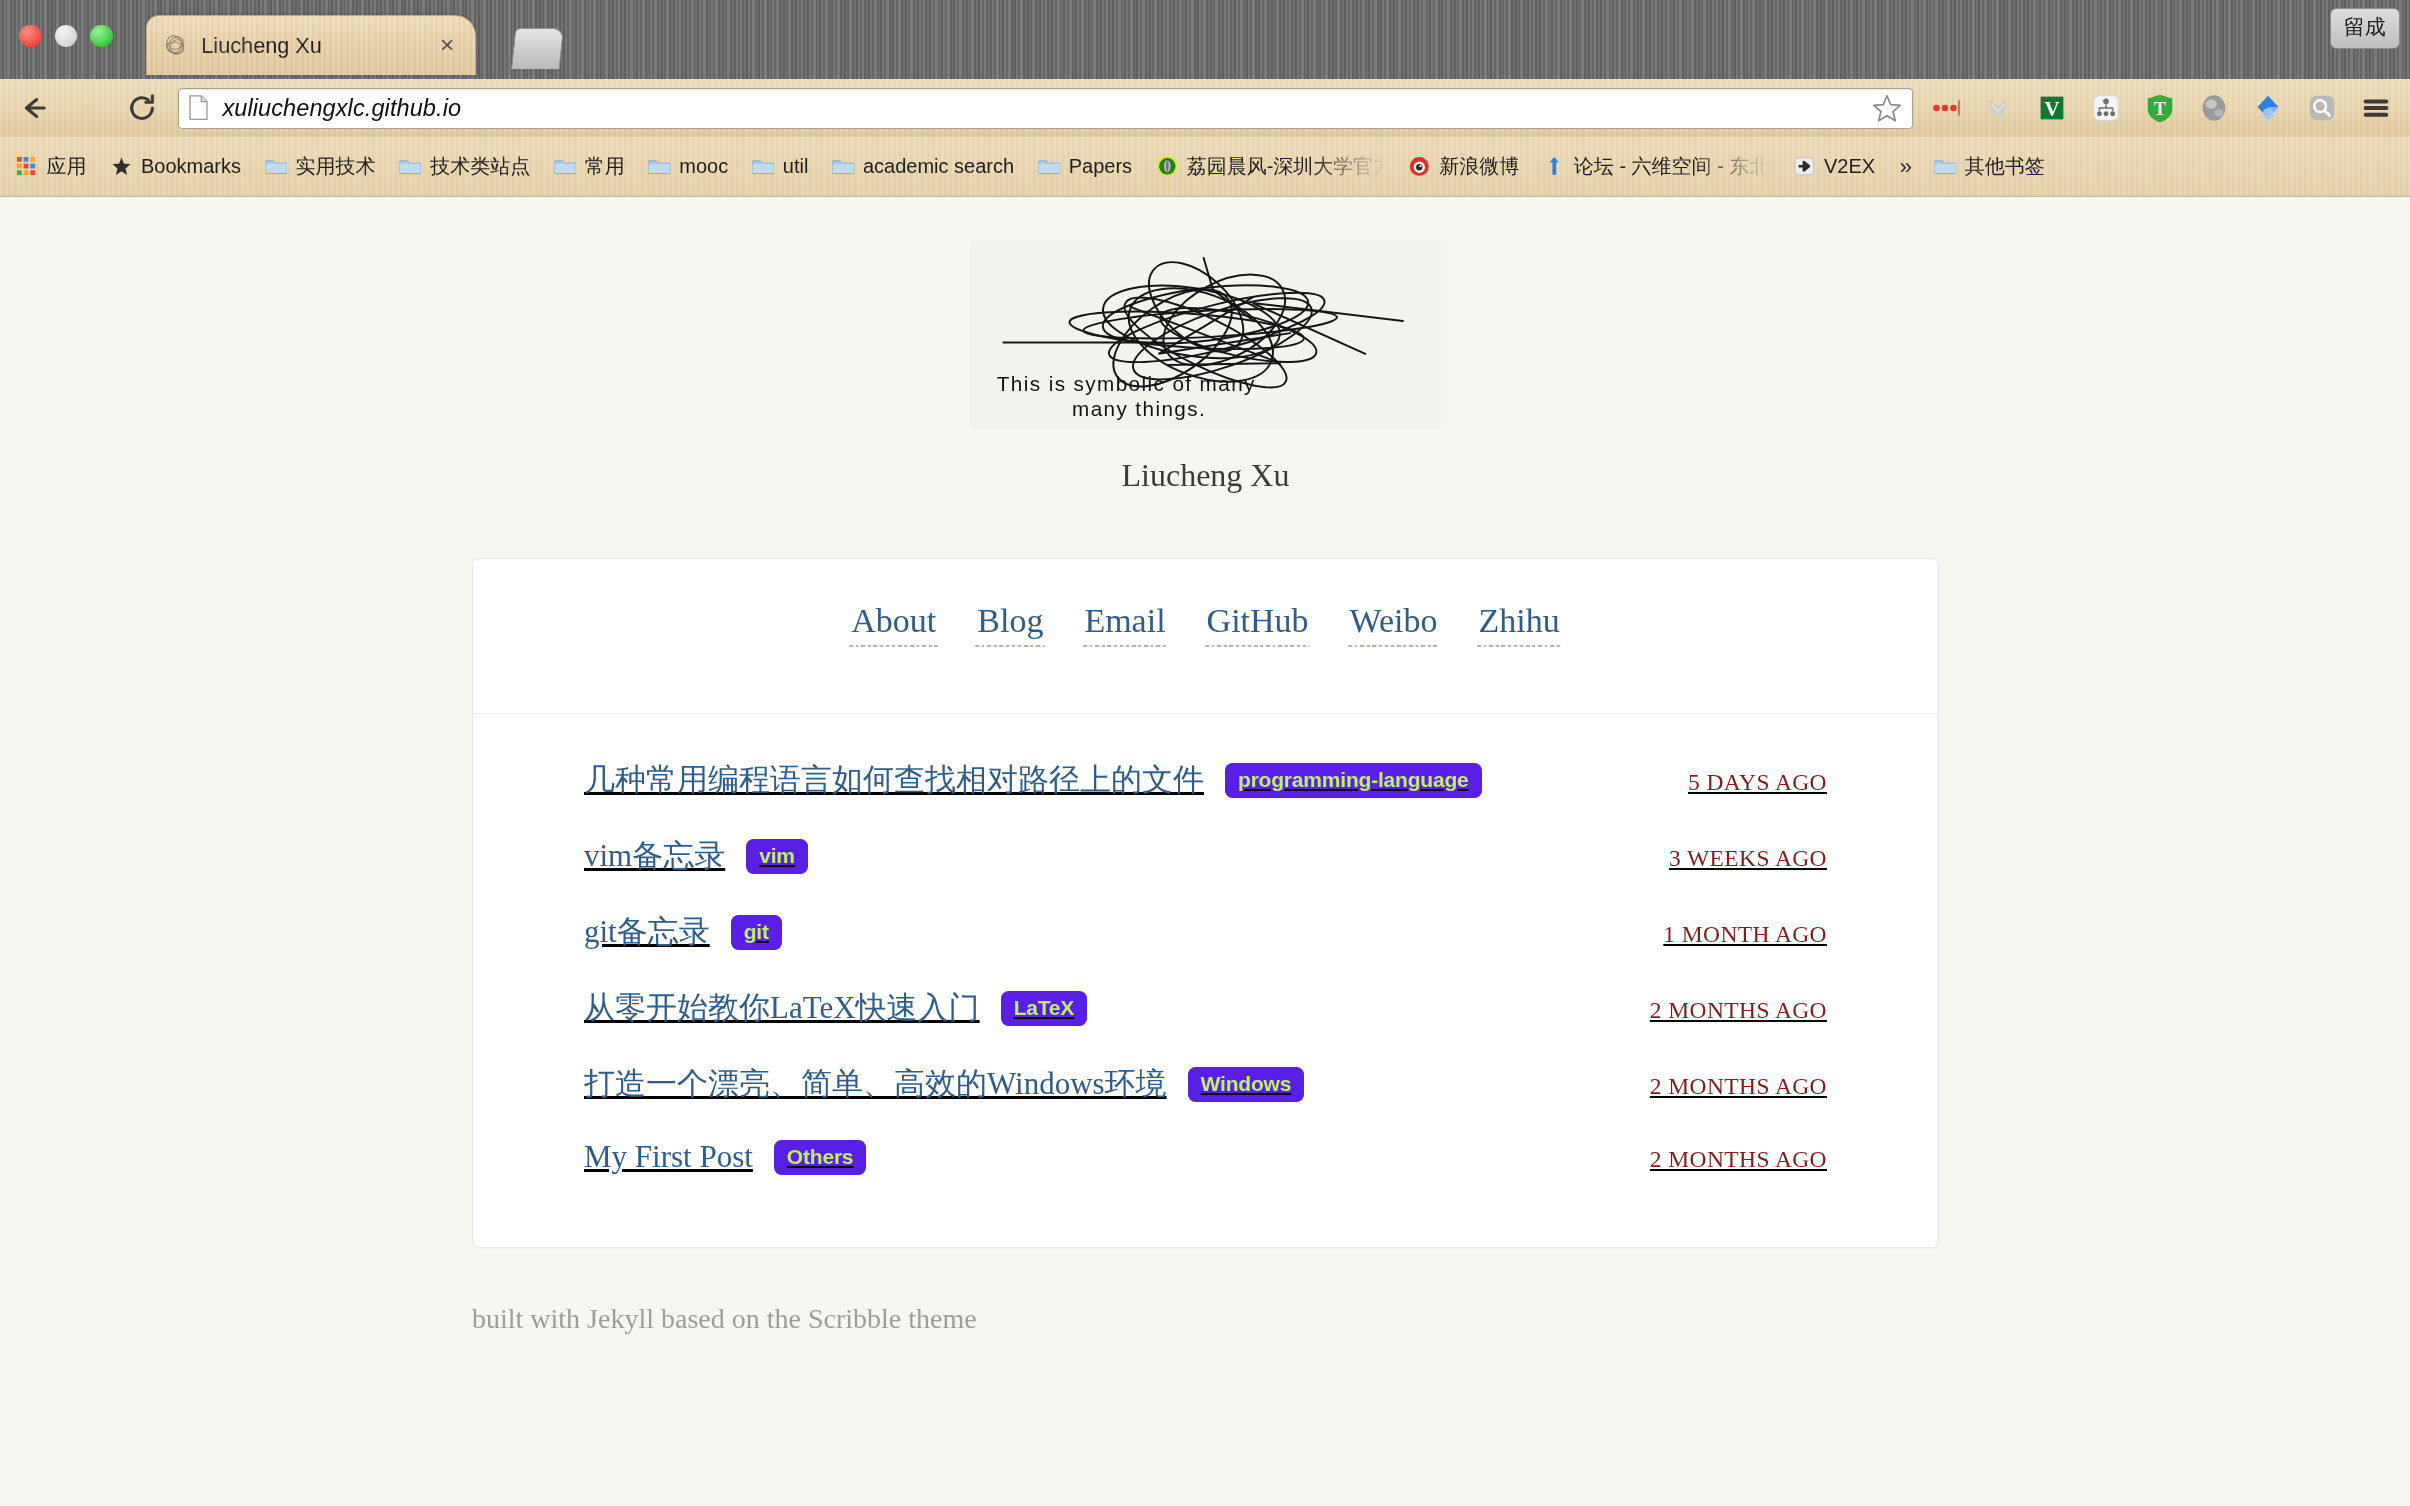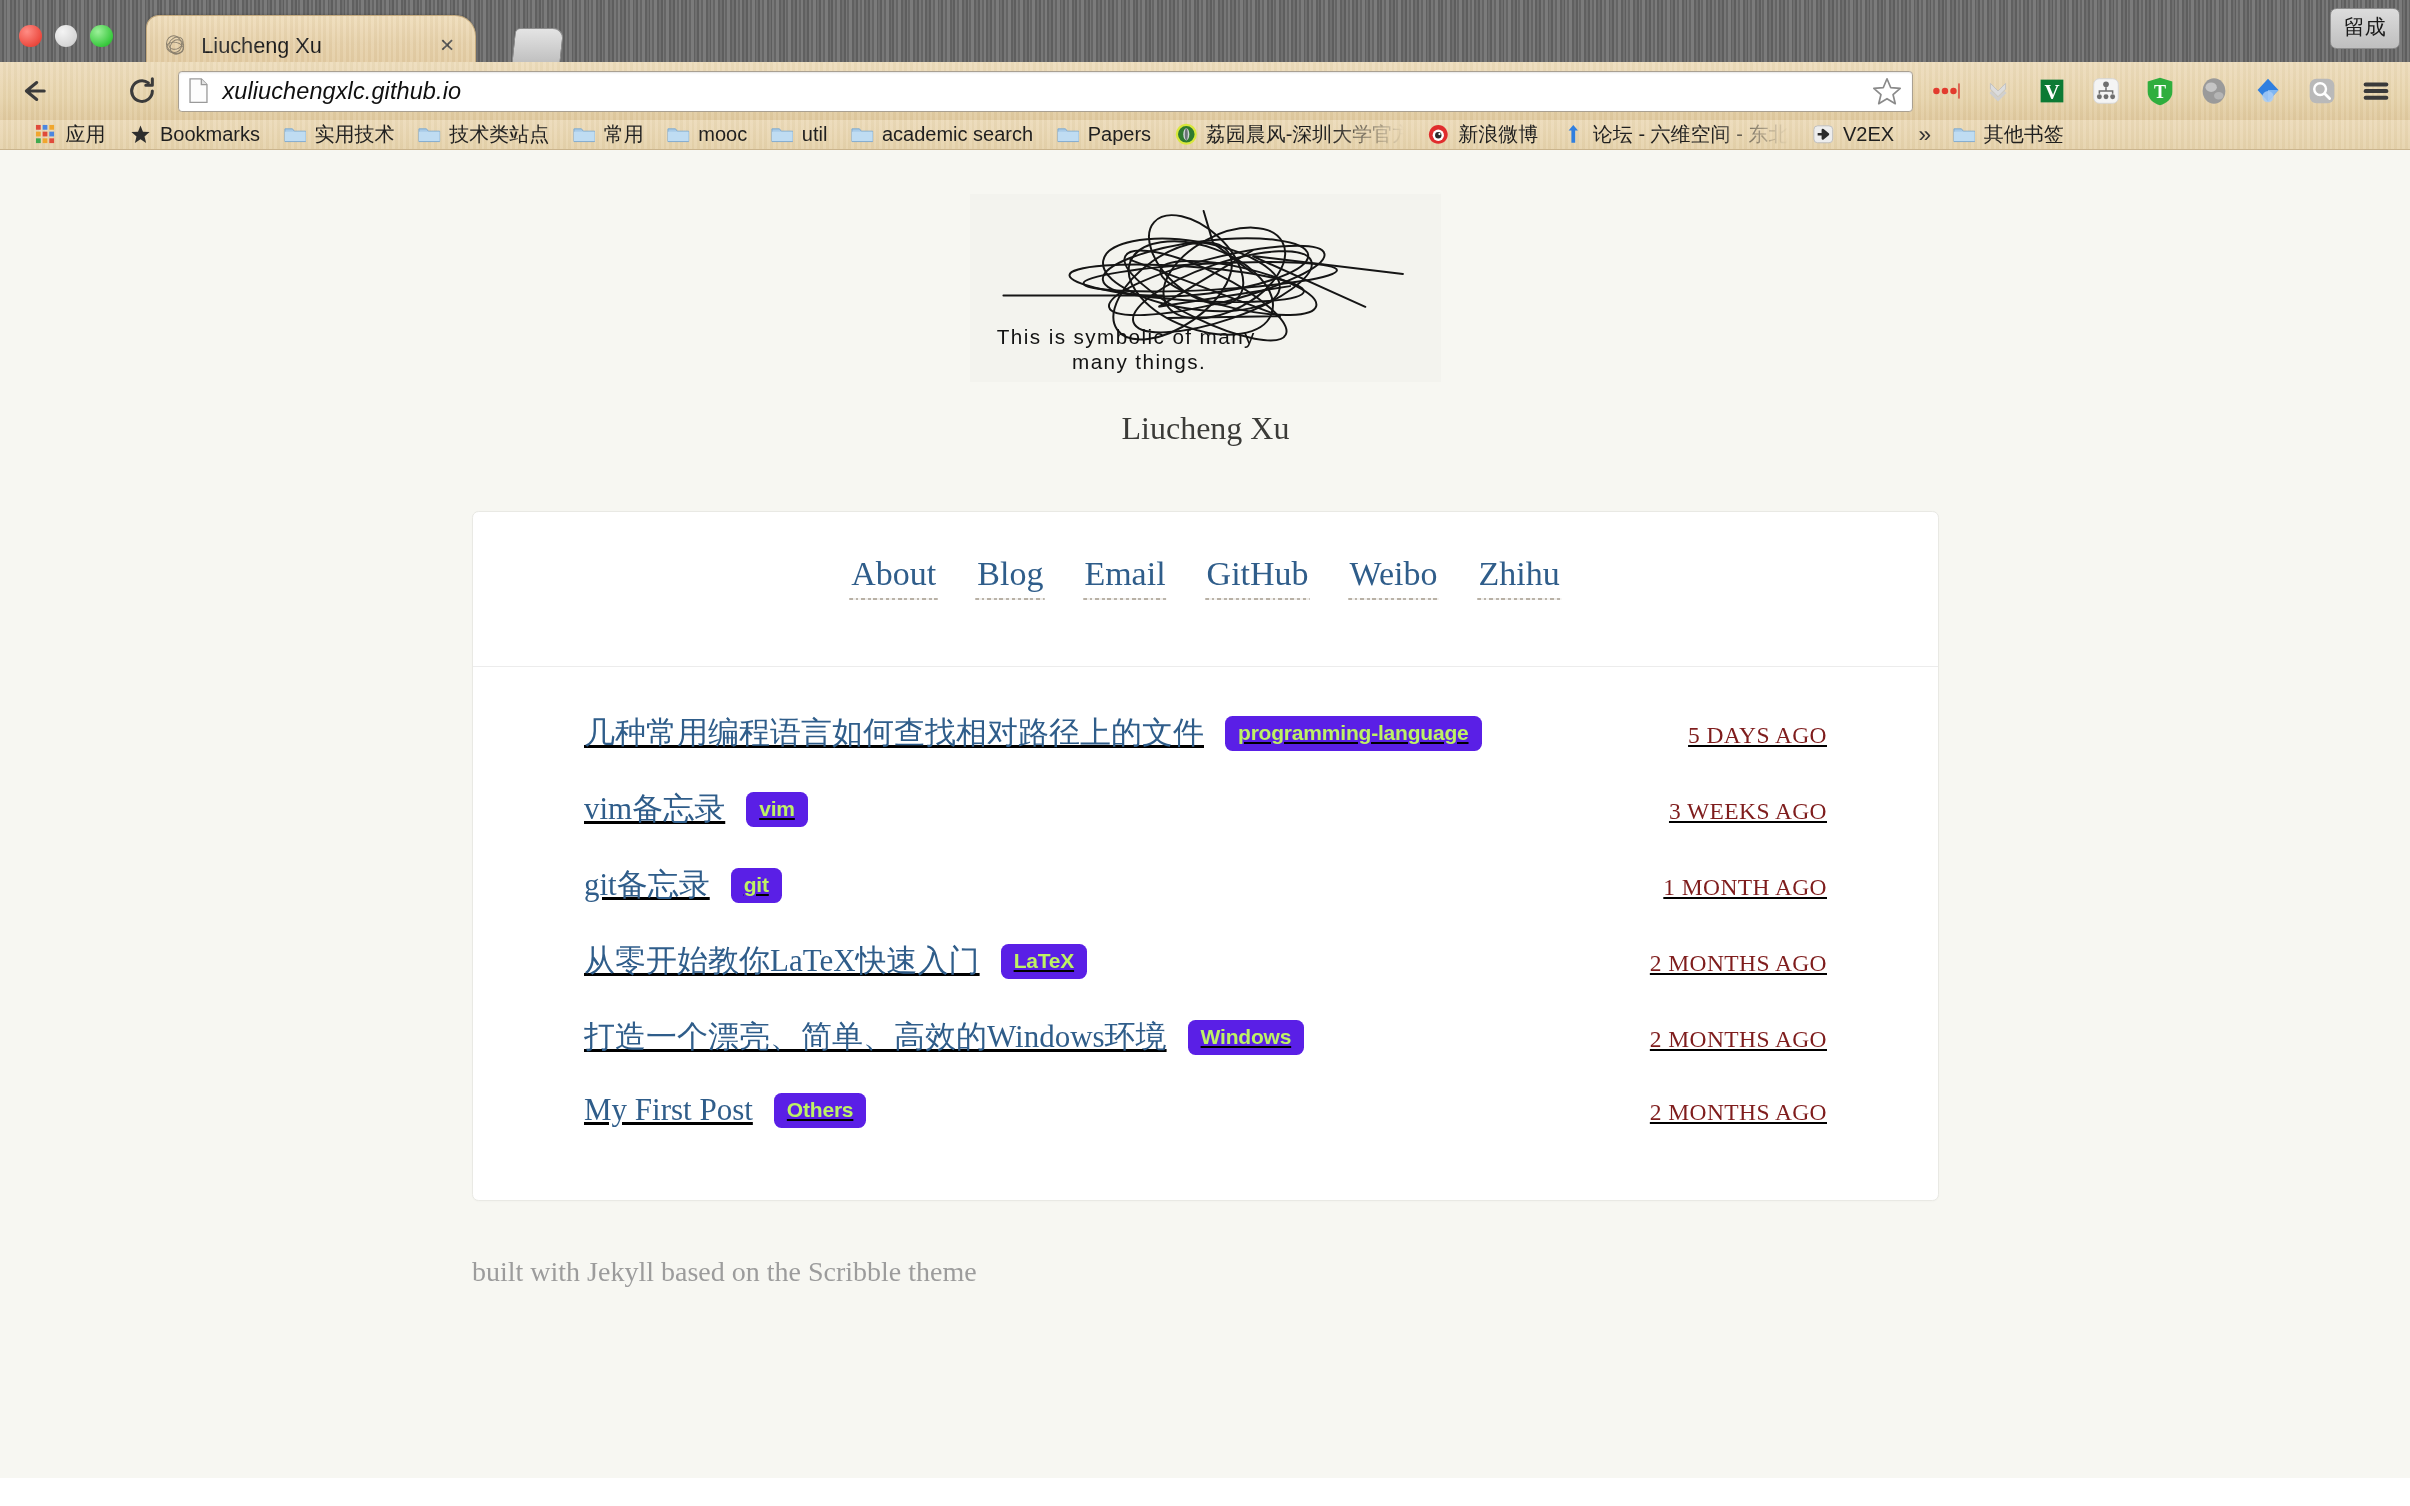--- a/index.html
+++ b/index.html
@@ -6,21 +6,21 @@
   * { box-sizing: border-box; margin: 0; padding: 0; }
   html, body {
     width: 2411px; height: 1507px;
     overflow: hidden;
     font-family: "Liberation Sans", sans-serif;
   }
 
   
   .os-strip {
     position: relative;
-    height: 62px;
+    height: 79px;
     background:
       repeating-linear-gradient(90deg,
         #6f6f6f 0px, #6f6f6f 1.9px,
         #5e5e5e 1.9px, #5e5e5e 3.8px,
         #777777 3.8px, #777777 5.6px,
         #656565 5.6px, #656565 7.5px,
         #7b7b7b 7.5px, #7b7b7b 10.4px,
         #606060 10.4px, #606060 12.2px);
   }
   .traffic {
@@ -92,23 +92,23 @@
   }
   .omni-doc { width: 21px; height: 25.4px; flex: 0 0 21px; margin-right: 13px; }
   .omni-url { flex: 1; font-size: 23.5px; color: #101010; letter-spacing: 0.1px; }
   .omni-star { width: 32px; height: 32px; flex: 0 0 32px; }
   .ext-icons { position: relative; z-index: 2; display: flex; align-items: center; gap: 18px; padding-right: 3.8px; }
   .ext { width: 36px; height: 36px; display: flex; align-items: center; justify-content: center; }
 
   
   .bookmarks {
     position: relative;
-    height: 29px;
+    height: 59px;
     background: linear-gradient(180deg, #ecdab8 0%, #e5d1a9 100%);
-    display: flex; align-items: center; padding: 0 24px;
+    display: flex; align-items: center; padding: 0 5px;
     border-bottom: 0.9px solid #b9a casual;
     box-shadow: 0 0.9px 0 #c3ab80;
     overflow: hidden;
   }
   .bookmarks::after {
     content:""; position:absolute; inset:0; pointer-events:none;
     background: repeating-linear-gradient(90deg, rgba(255,255,255,.09) 0 2.8px, rgba(0,0,0,.015) 2.8px 5.6px);
   }
   .bm {
     position: relative; z-index: 2;

